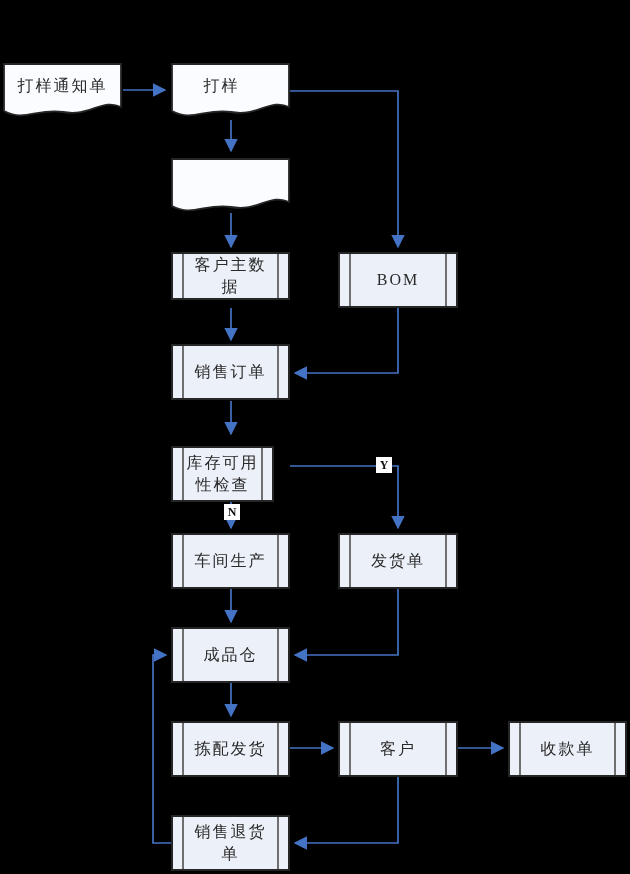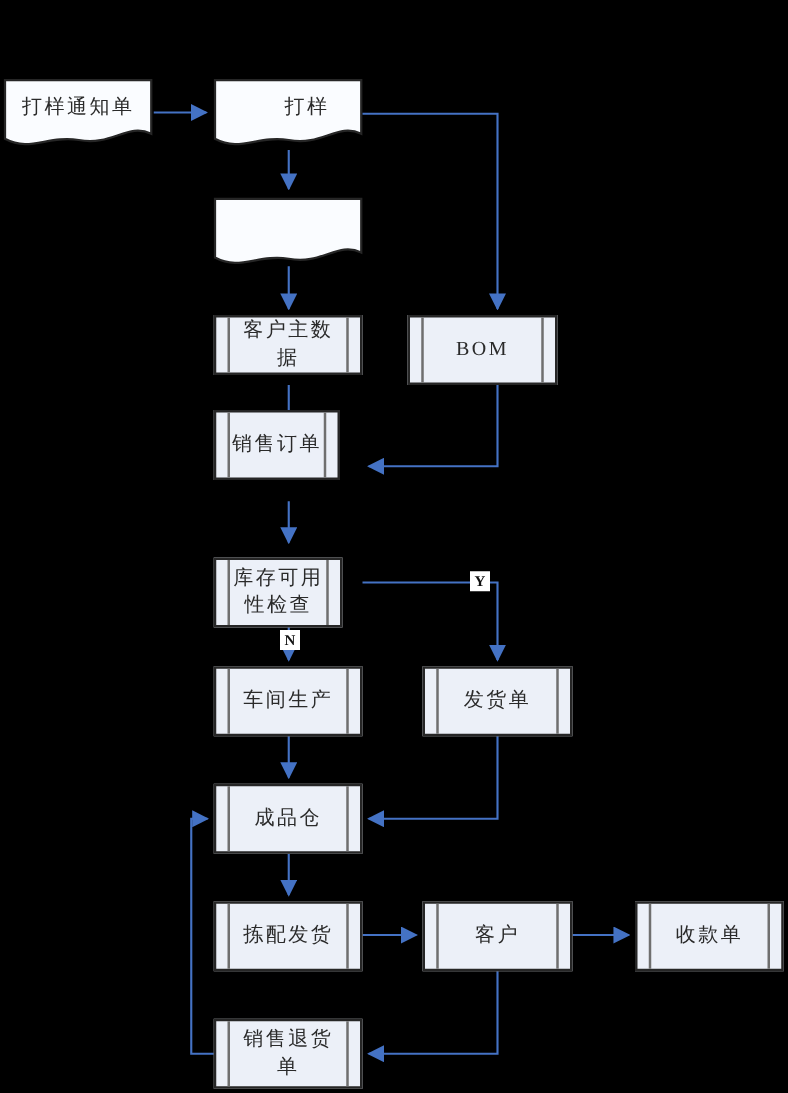--- a/index.html
+++ b/index.html
@@ -77,31 +77,31 @@
       <path d="M290,748 H333" marker-end="url(#ah)"></path>
       <path d="M458,748 H503" marker-end="url(#ah)"></path>
       <path d="M398,777 V843 H295" marker-end="url(#ah)"></path>
       <path d="M171,843 H153 V655 H166" marker-end="url(#ah)"></path>
     </g>
   </svg>
 
   <div class="doc-label" style="left:3px;top:63px;width:119px;height:45px">
     <span class="node-label">打样通知单</span>
   </div>
-  <div class="doc-label" style="left:186px;top:63px;width:119px;height:45px">
+  <div class="doc-label" style="left:162px;top:63px;width:119px;height:45px">
     <span class="node-label">打样</span>
   </div>
 
   <div class="node" style="left:171px;top:252px;width:119px;height:48px">
     <span class="node-label">客户主数据</span>
   </div>
-  <div class="node" style="left:326px;top:252px;width:120px;height:56px">
+  <div class="node" style="left:338px;top:252px;width:120px;height:56px">
     <span class="node-label">BOM</span>
   </div>
-  <div class="node" style="left:171px;top:328px;width:101px;height:56px">
+  <div class="node" style="left:171px;top:344px;width:119px;height:56px">
     <span class="node-label">销售订单</span>
   </div>
   <div class="node" style="left:171px;top:446px;width:103px;height:56px">
     <span class="node-label">库存可用性检查</span>
   </div>
   <div class="node" style="left:171px;top:533px;width:119px;height:56px">
     <span class="node-label">车间生产</span>
   </div>
   <div class="node" style="left:171px;top:627px;width:119px;height:56px">
     <span class="node-label">成品仓</span>

